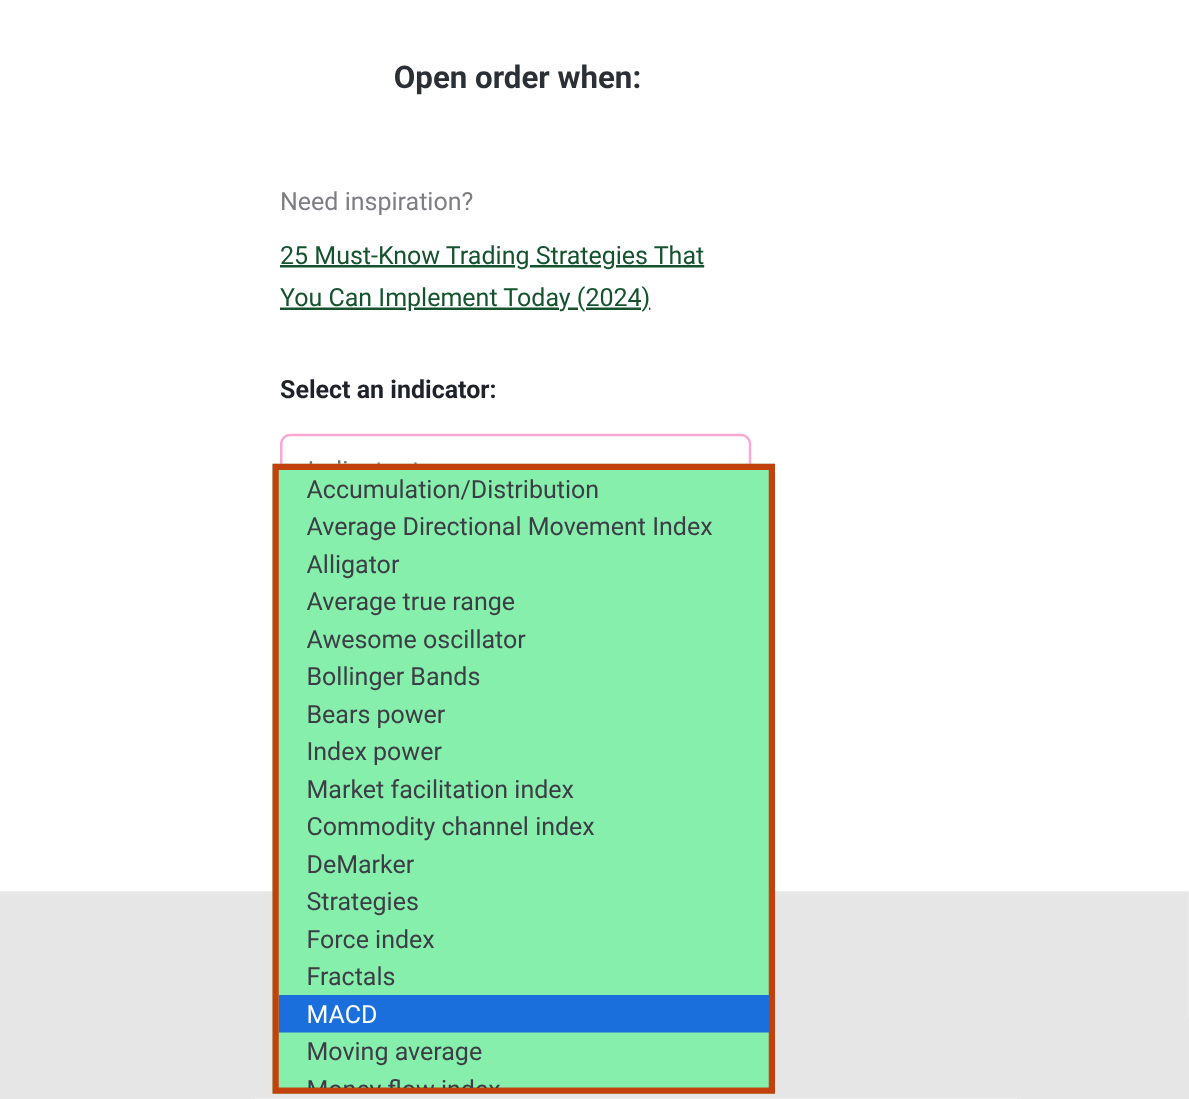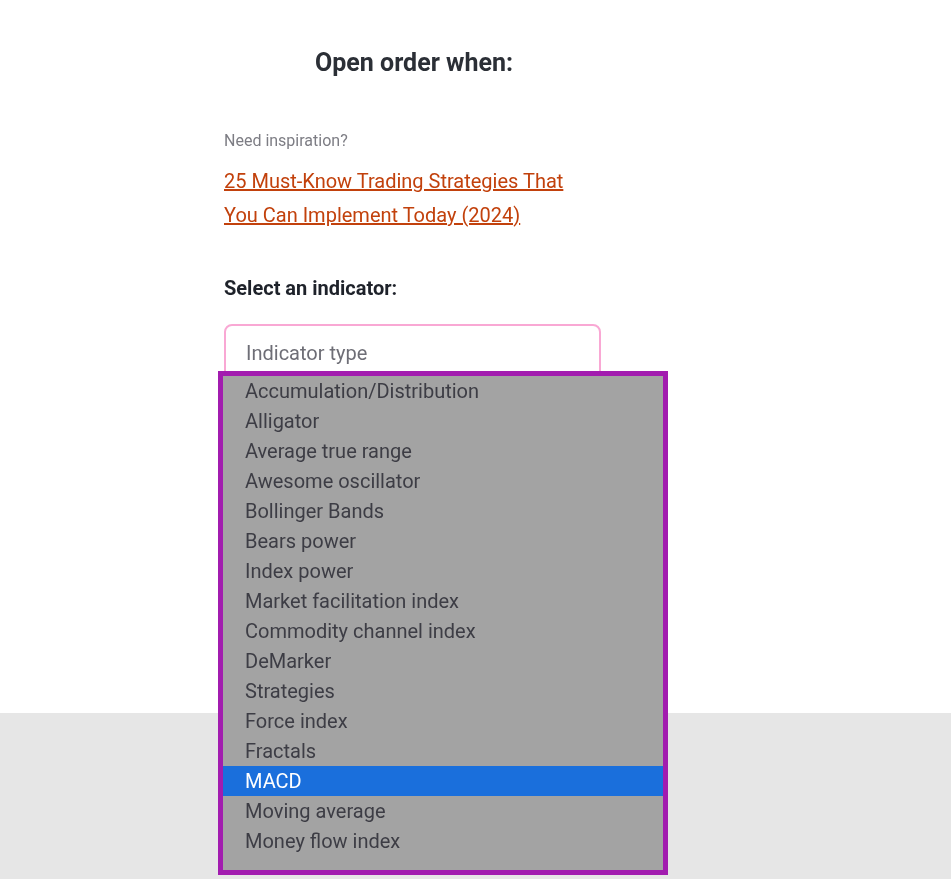--- a/index.html
+++ b/index.html
@@ -27,31 +27,31 @@
     position: relative;
     width: 380px;
     margin-left: 224px;
     padding-top: 48px;
   }
   .title {
     font-size: 25px;
     font-weight: 700;
     color: #2b2f36;
     text-align: center;
-    margin-bottom: 54px;
+    margin-bottom: 72px;
   }
   .inspiration-lead {
-    font-size: 16px;
+    font-size: 20px;
     color: #7d7d84;
     margin-bottom: 14px;
     margin-top: 24px;
   }
   .inspiration-link {
     font-size: 20px;
-    color: #c2410c;
+    color: #14532d;
     text-decoration: underline;
     line-height: 1.7;
     display: inline-block;
     max-width: 360px;
   }
   .select-label {
     font-size: 20px;
     font-weight: 700;
     color: #1e222a;
     margin-top: 44px;
@@ -67,24 +67,24 @@
     align-items: center;
     font-size: 20px;
     color: #6e6e76;
     background: #fff;
     position: relative;
   }
   .dropdown-wrap {
     position: absolute;
     left: 218px;
     top: 371px;
-    width: 450px;
+    width: 402px;
     height: 504px;
-    border: 5px solid #a21caf;
-    background: #a3a3a3;
+    border: 5px solid #c2410c;
+    background: #86efac;
     z-index: 10;
   }
   .dropdown-scroll {
     width: 100%;
     height: 100%;
     overflow-y: scroll;
     position: relative;
   }
   .dropdown-item {
     padding: 1px 0 1px 22px;
@@ -126,20 +126,21 @@
 
   <div class="select-label">Select an indicator:</div>
   <div class="select-input">
     <span>Indicator type</span>
   </div>
 </div>
 
 <div class="dropdown-wrap">
   <div class="dropdown-scroll" id="dropdown-scroll">
       <div class="dropdown-item">Accumulation/Distribution</div>
+      <div class="dropdown-item">Average Directional Movement Index</div>
       <div class="dropdown-item">Alligator</div>
       <div class="dropdown-item">Average true range</div>
       <div class="dropdown-item">Awesome oscillator</div>
       <div class="dropdown-item">Bollinger Bands</div>
       <div class="dropdown-item">Bears power</div>
       <div class="dropdown-item">Index power</div>
       <div class="dropdown-item">Market facilitation index</div>
       <div class="dropdown-item">Commodity channel index</div>
       <div class="dropdown-item">DeMarker</div>
       <div class="dropdown-item">Strategies</div>

